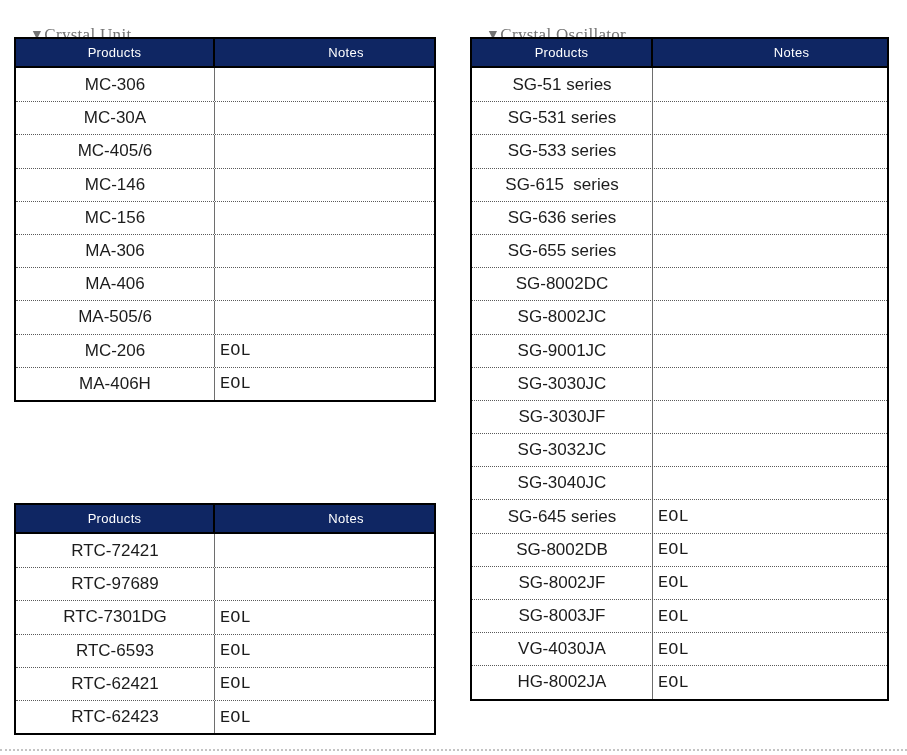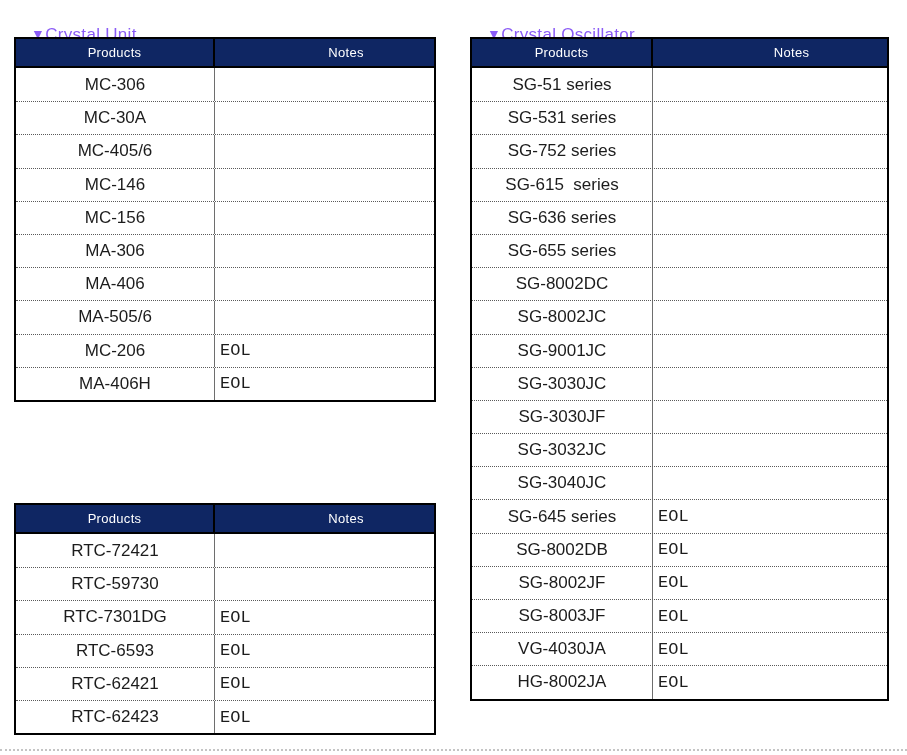--- a/index.html
+++ b/index.html
@@ -6,23 +6,24 @@
   html, body { width: 907px; height: 755px; background: #ffffff; }
   body {
     position: relative;
     font-family: "Liberation Sans", "DejaVu Sans", sans-serif;
     color: #1a1a1a;
     overflow: hidden;
   }
   .section-title {
     position: absolute;
     font-size: 17px;
-    color: #8b5cf6;
+    color: #737373;
     white-space: pre;
     letter-spacing: 0.3px;
+    font-family: Liberation Serif, serif;
   }
   .section-title .marker { font-size: 14px; vertical-align: 1px; }
   .ptable {
     position: absolute;
     border: 2px solid #000000;
     background: #ffffff;
   }
   .thead {
     display: flex;
     height: 29px;
@@ -139,21 +140,21 @@
   <div class="thead">
     <div class="hcell col-product">Products</div>
     <div class="hcell col-note">Notes</div>
   </div>
   <div class="tbody">
       <div class="trow">
         <div class="tcell product-cell">RTC-72421</div>
         <div class="tcell note-cell"></div>
       </div>
       <div class="trow">
-        <div class="tcell product-cell">RTC-59730</div>
+        <div class="tcell product-cell">RTC-97689</div>
         <div class="tcell note-cell"></div>
       </div>
       <div class="trow">
         <div class="tcell product-cell">RTC-7301DG</div>
         <div class="tcell note-cell">EOL</div>
       </div>
       <div class="trow">
         <div class="tcell product-cell">RTC-6593</div>
         <div class="tcell note-cell">EOL</div>
       </div>
@@ -180,21 +181,21 @@
   <div class="tbody">
       <div class="trow">
         <div class="tcell product-cell">SG-51 series</div>
         <div class="tcell note-cell"></div>
       </div>
       <div class="trow">
         <div class="tcell product-cell">SG-531 series</div>
         <div class="tcell note-cell"></div>
       </div>
       <div class="trow">
-        <div class="tcell product-cell">SG-752 series</div>
+        <div class="tcell product-cell">SG-533 series</div>
         <div class="tcell note-cell"></div>
       </div>
       <div class="trow">
         <div class="tcell product-cell">SG-615  series</div>
         <div class="tcell note-cell"></div>
       </div>
       <div class="trow">
         <div class="tcell product-cell">SG-636 series</div>
         <div class="tcell note-cell"></div>
       </div>

